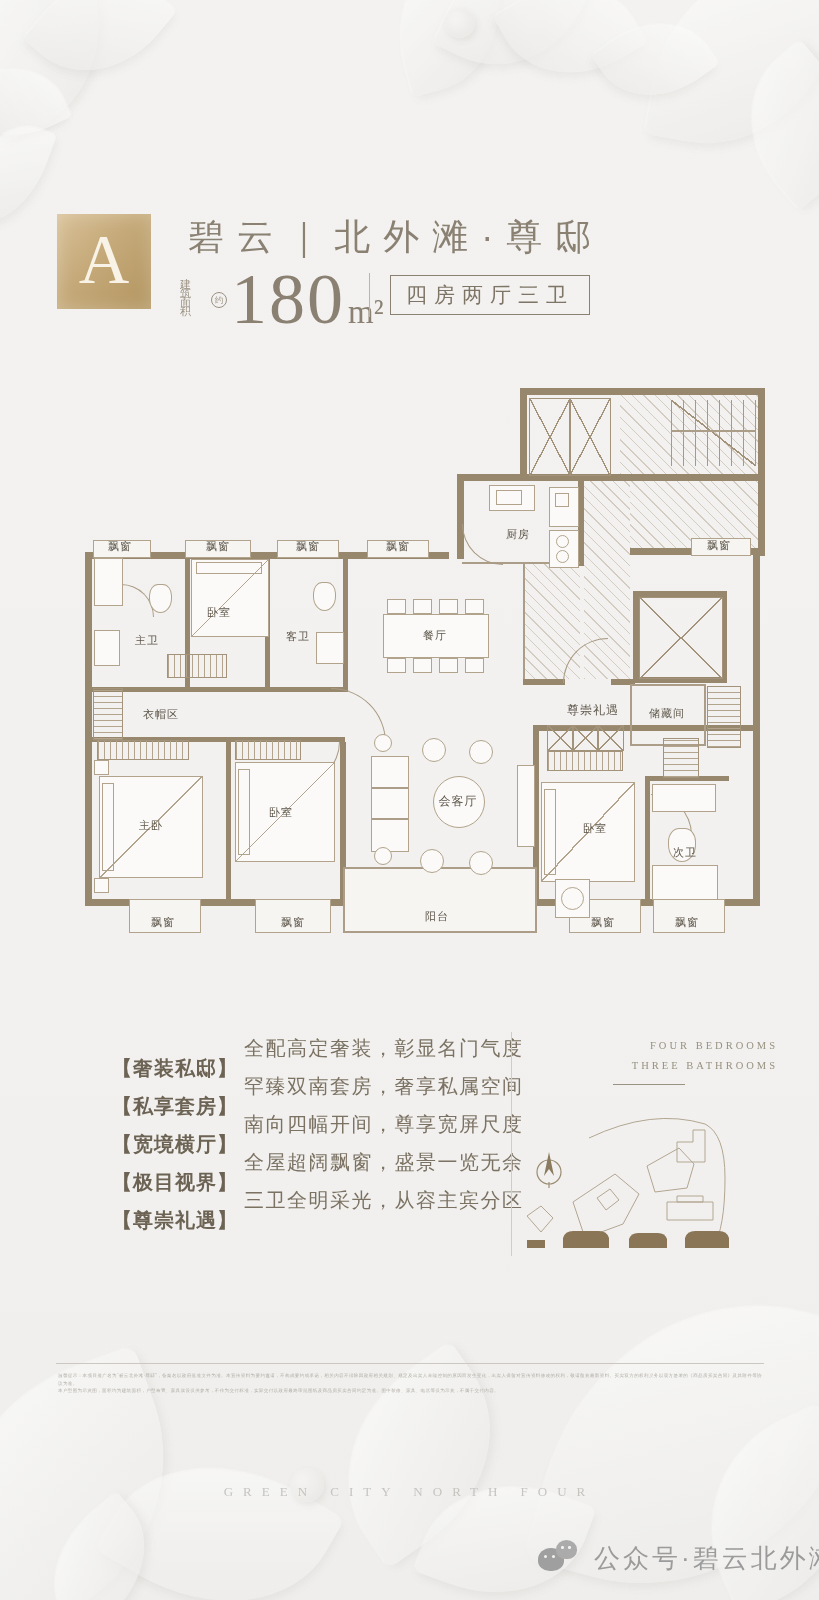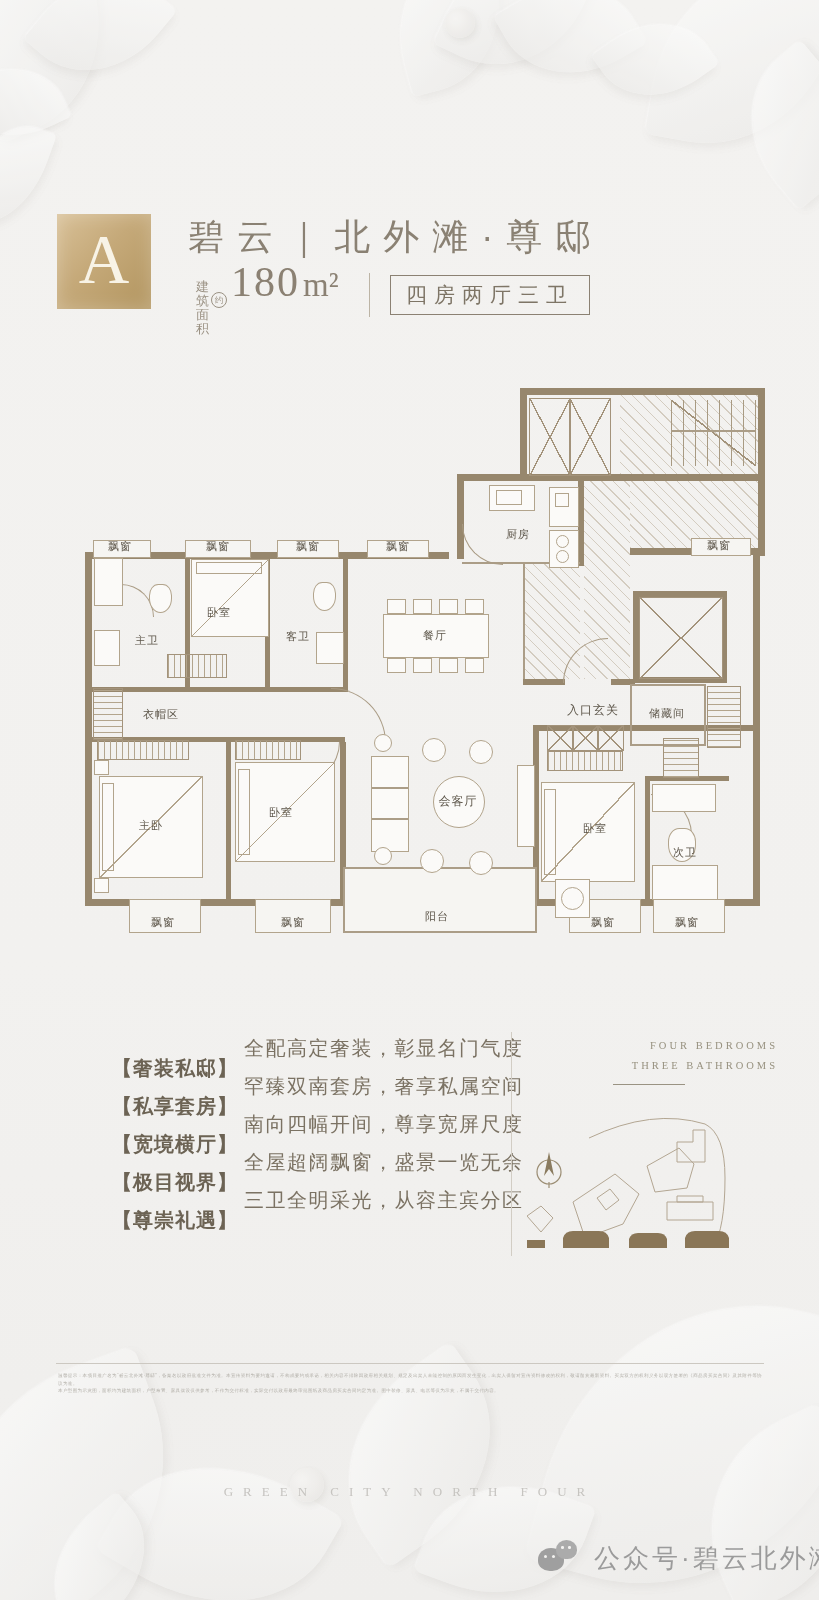--- a/index.html
+++ b/index.html
@@ -15,27 +15,27 @@
         box-shadow:2px 3px 6px rgba(150,145,135,.18);opacity:.8;z-index:0;}
   
   .gold{position:absolute;left:57px;top:214px;width:94px;height:95px;
         background:linear-gradient(135deg,#d8c097 0%,#c5a979 45%,#b2955f 100%);
         box-shadow:inset 0 0 18px rgba(255,255,255,.25);z-index:2;
         display:flex;align-items:center;justify-content:center;}
   .gold .letter{font-family:"Liberation Serif",serif;font-size:70px;font-weight:400;
         color:#f8f3e6;line-height:1;transform:translateY(-2px);}
   .brand-title{position:absolute;left:188px;top:213px;z-index:2;
         font-size:36px;letter-spacing:13px;color:#8a8173;font-weight:500;white-space:nowrap;}
-  .area-prefix{position:absolute;left:196px;top:280px;width:18px;font-size:13px;line-height:14px;
+  .area-prefix{position:absolute;left:180px;top:280px;width:18px;font-size:11px;line-height:9px;
         color:#9a9183;letter-spacing:2px;z-index:2;}
   .approx{position:absolute;left:211px;top:292px;width:14px;height:14px;border:1px solid #9a9183;
         border-radius:50%;font-size:8.5px;line-height:14px;text-align:center;color:#9a9183;z-index:2;}
   .area-row{position:absolute;left:231px;top:258px;display:flex;align-items:baseline;z-index:2;
         font-family:"Liberation Serif",serif;color:#8b8173;}
-  .area-row .v{font-size:42px;letter-spacing:2px;}
+  .area-row .v{font-size:72px;letter-spacing:2px;}
   .area-row .u{font-size:33px;margin-left:3px;}
   .vbar{position:absolute;left:369px;top:273px;width:1px;height:44px;background:#bcb4a5;z-index:2;}
   .layout-box{position:absolute;left:390px;top:275px;height:38px;line-height:38px;
         border:1.5px solid #8b8173;padding:0 15px;font-size:21px;letter-spacing:7px;
         color:#7e7566;z-index:2;white-space:nowrap;}
   
   #plan{position:absolute;left:85px;top:388px;width:682px;height:550px;z-index:1;}
   .w{position:absolute;background:#97876d;}
   .p{position:absolute;background:#ab9d87;}
   .pbox{position:absolute;border:2px solid #ab9d87;background:transparent;}
@@ -264,21 +264,21 @@
     <div class="fp-label" style="left:133px;top:158px;">飘窗</div>
     <div class="fp-label" style="left:223px;top:158px;">飘窗</div>
     <div class="fp-label" style="left:313px;top:158px;">飘窗</div>
     <div class="fp-label" style="left:634px;top:157px;">飘窗</div>
     <div class="fp-label" style="left:62px;top:252px;">主卫</div>
     <div class="fp-label" style="left:134px;top:224px;">卧室</div>
     <div class="fp-label" style="left:213px;top:248px;">客卫</div>
     <div class="fp-label" style="left:433px;top:146px;">厨房</div>
     <div class="fp-label" style="left:350px;top:247px;">餐厅</div>
     <div class="fp-label" style="left:76px;top:326px;">衣帽区</div>
-    <div class="fp-label big" style="left:508px;top:322px;">入口玄关</div>
+    <div class="fp-label big" style="left:508px;top:322px;">尊崇礼遇</div>
     <div class="fp-label" style="left:582px;top:325px;">储藏间</div>
     <div class="fp-label" style="left:66px;top:437px;">主卧</div>
     <div class="fp-label" style="left:196px;top:424px;">卧室</div>
     <div class="fp-label big" style="left:373px;top:413px;">会客厅</div>
     <div class="fp-label" style="left:510px;top:440px;">卧室</div>
     <div class="fp-label" style="left:600px;top:464px;">次卫</div>
     <div class="fp-label" style="left:352px;top:528px;">阳台</div>
     <div class="fp-label" style="left:78px;top:534px;">飘窗</div>
     <div class="fp-label" style="left:208px;top:534px;">飘窗</div>
     <div class="fp-label" style="left:518px;top:534px;">飘窗</div>

